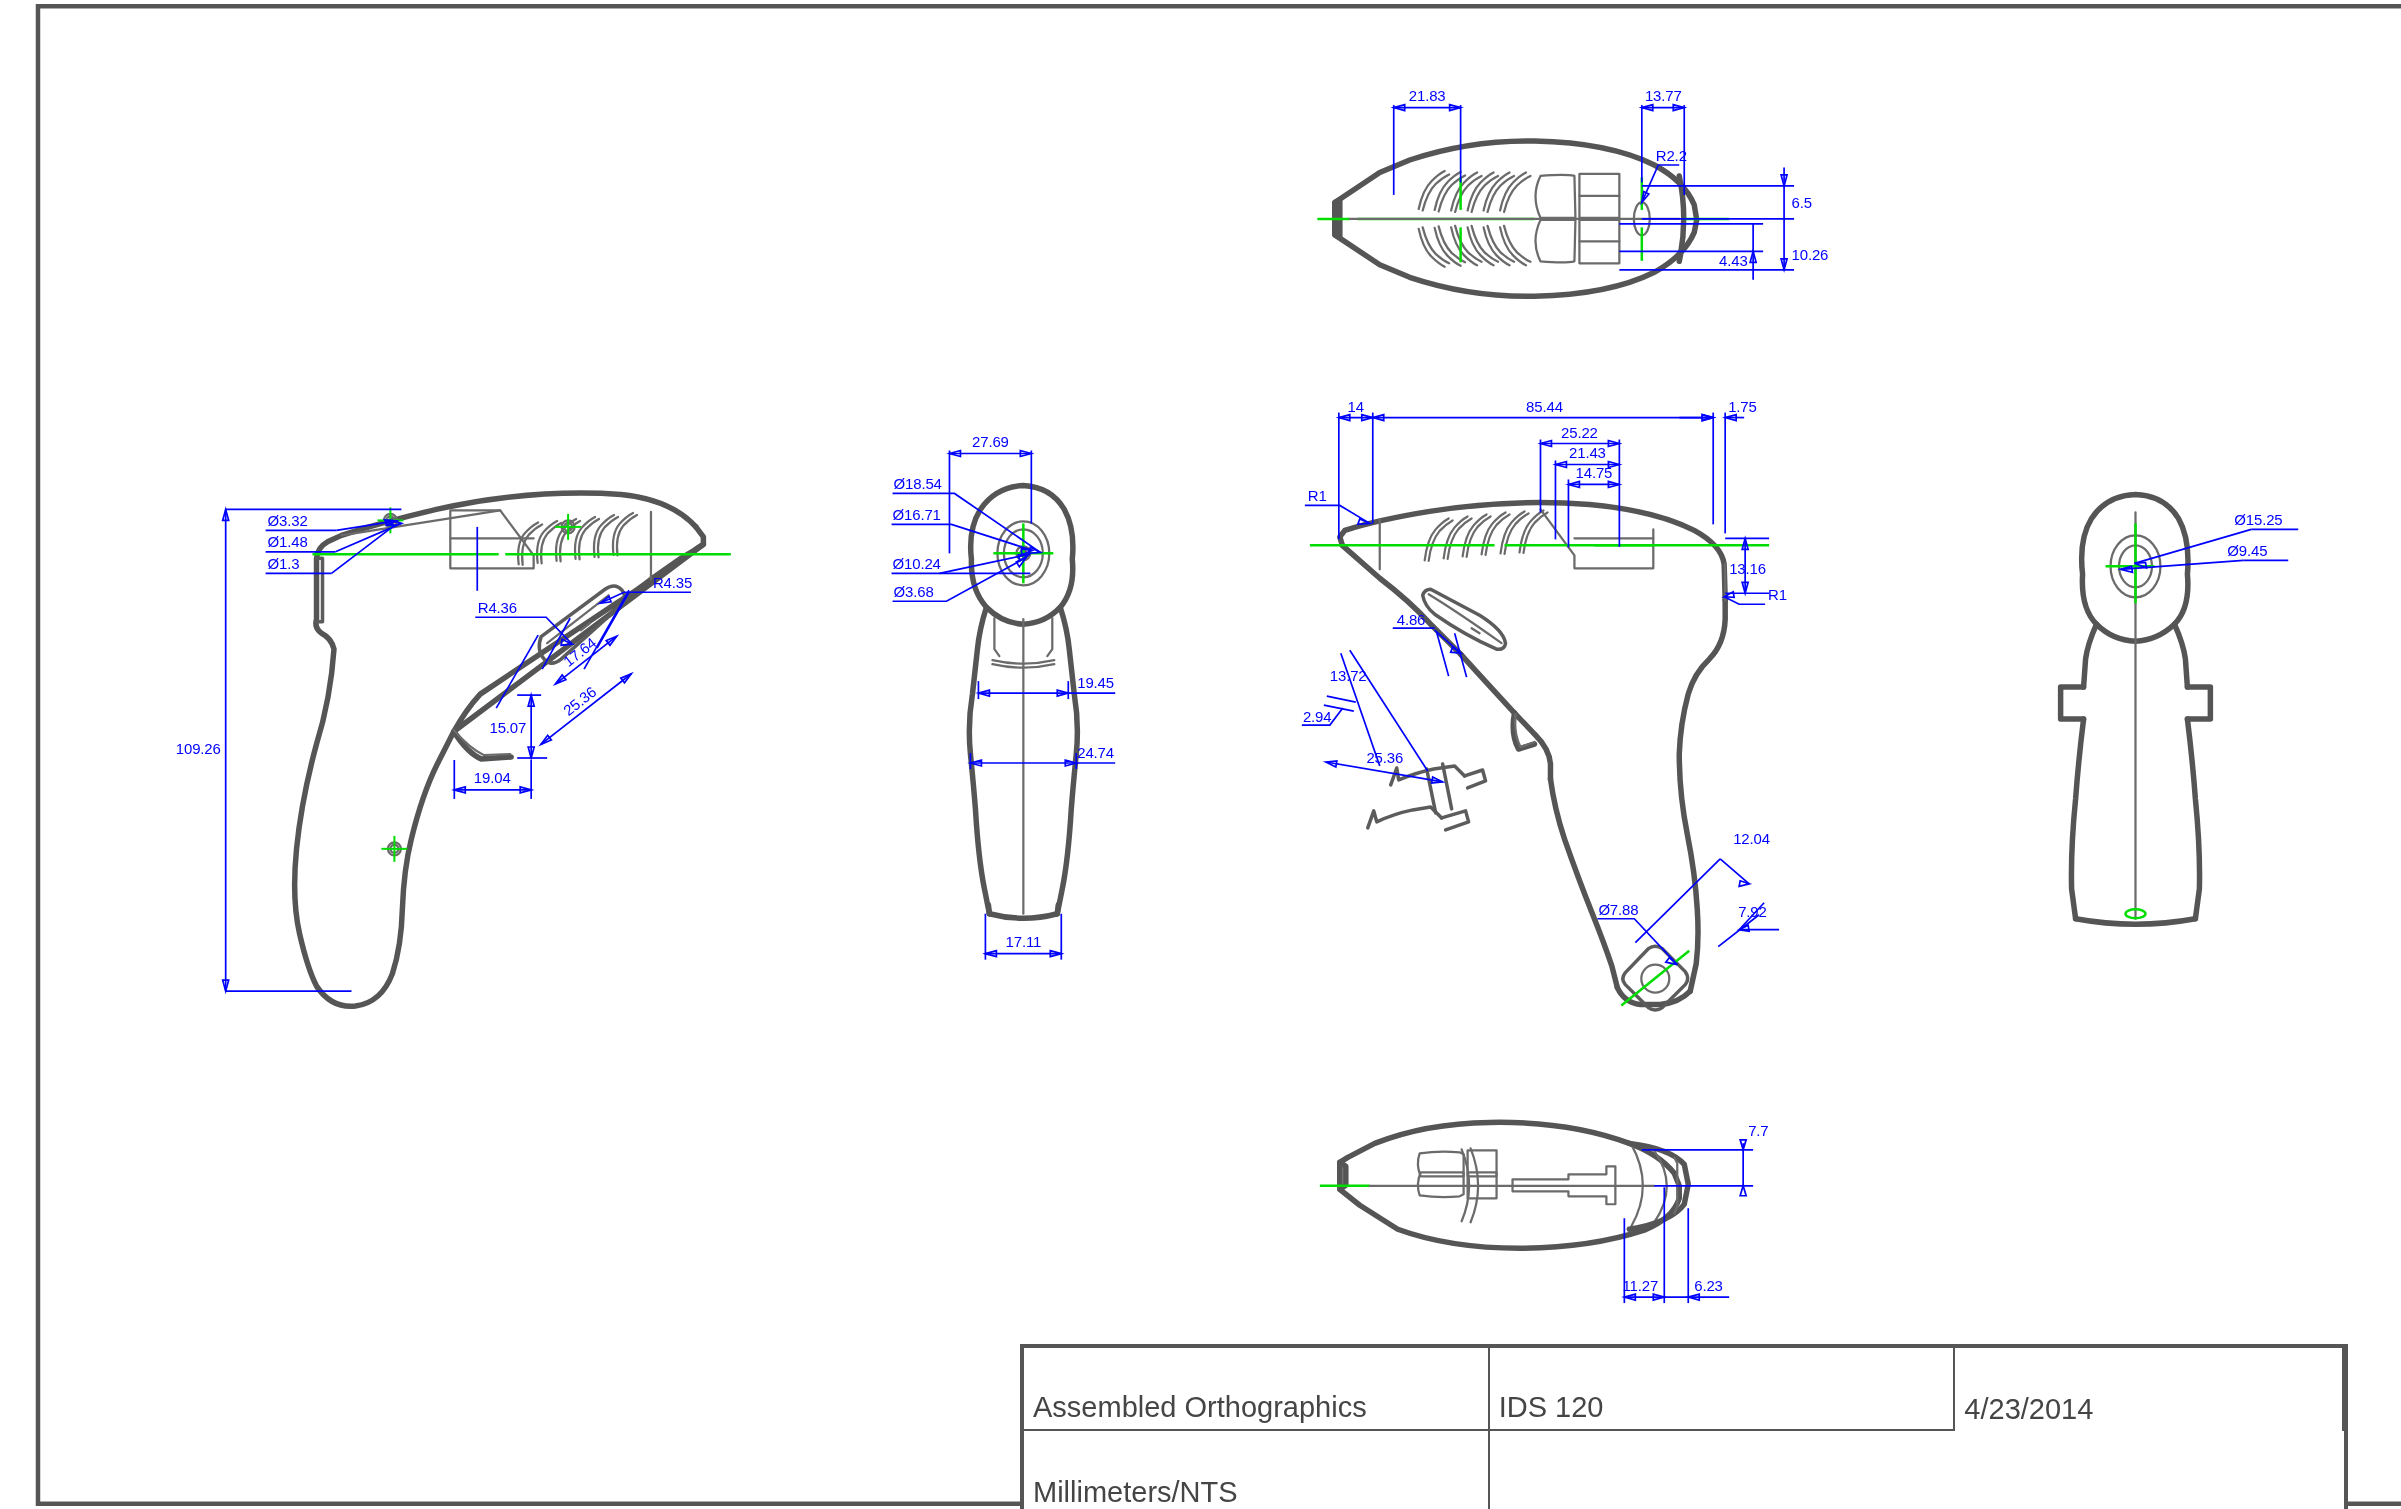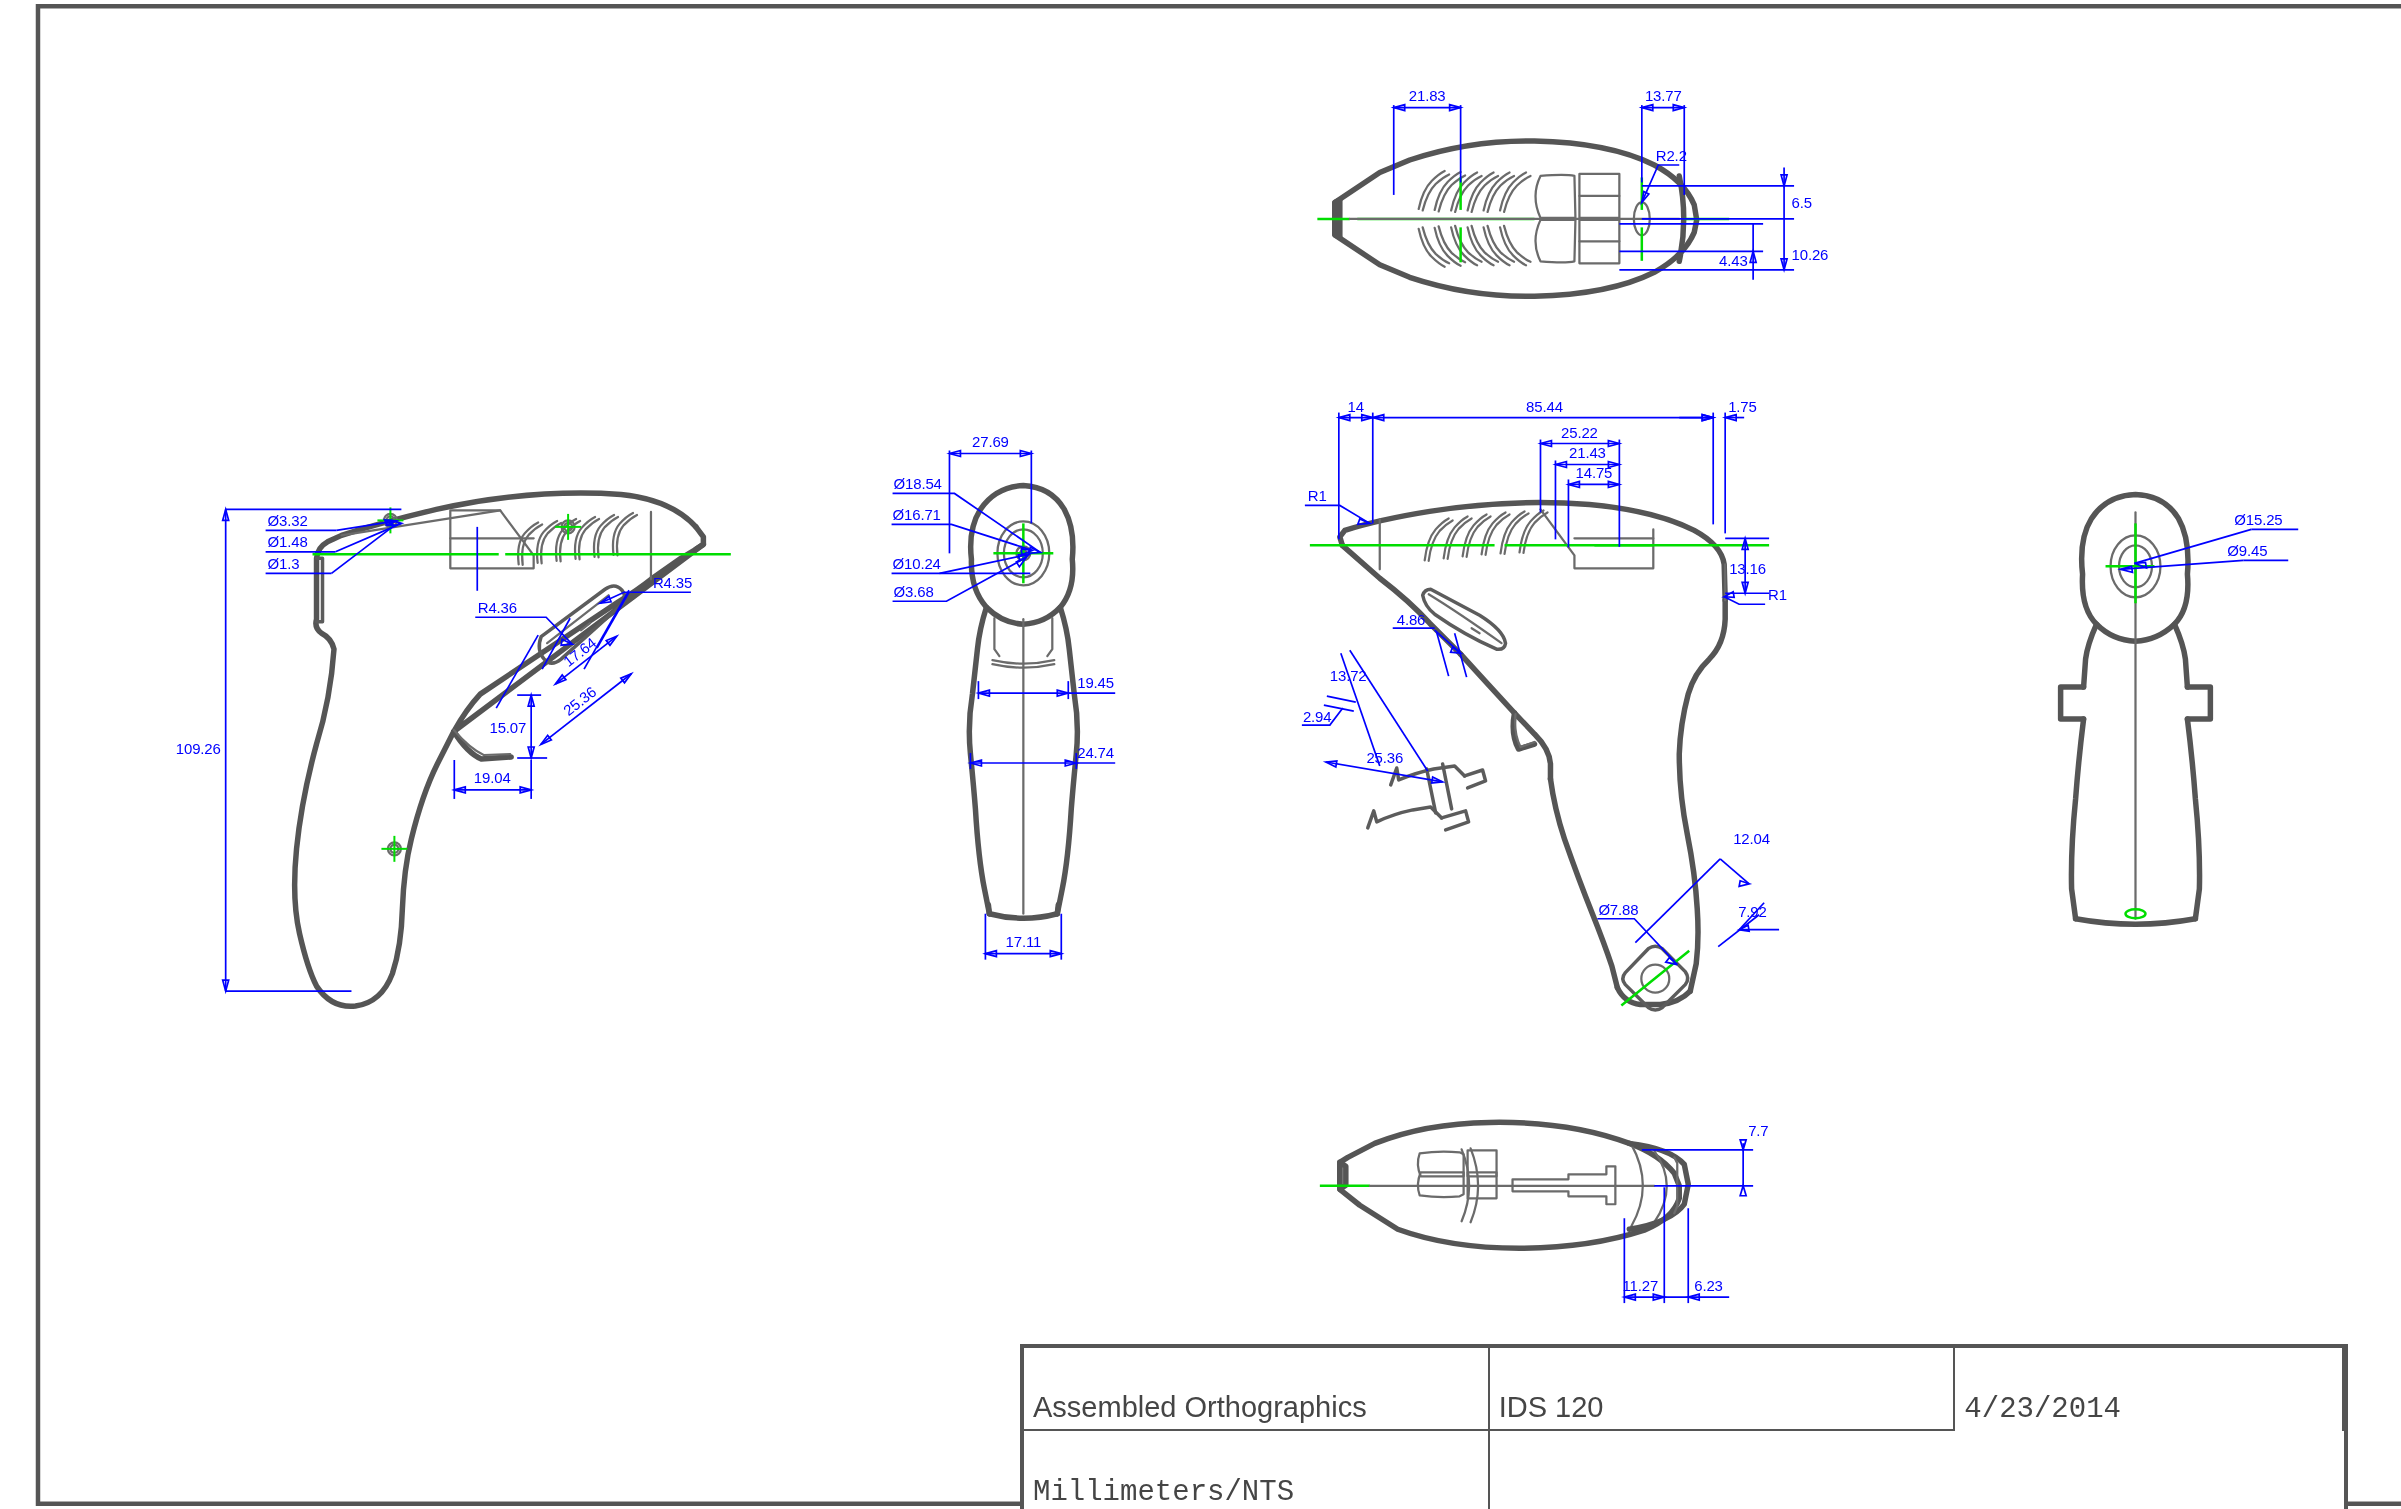--- a/index.html
+++ b/index.html
@@ -67,21 +67,21 @@
     display: flex;
     align-items: flex-end;
     padding: 0 0 5px 9px;
     font-size: 29px;
     color: #454545;
     font-family: "Liberation Sans", sans-serif;
     white-space: nowrap;
     overflow: hidden;
   }
   .tb-cell.last-col { border-right: none; }
-  .tb-cell.last-row { border-bottom: none; font-family: Liberation Mono, monospace; }
+  .tb-cell.last-row { border-bottom: none; }
 </style>
 </head>
 <body>
 
 <div id="sheet">
 
   <svg id="drawing-svg" viewBox="0 0 4810 3024" xmlns="http://www.w3.org/2000/svg">
 
     <rect class="frame" x="12" y="12" width="4786" height="3000"></rect>
 

